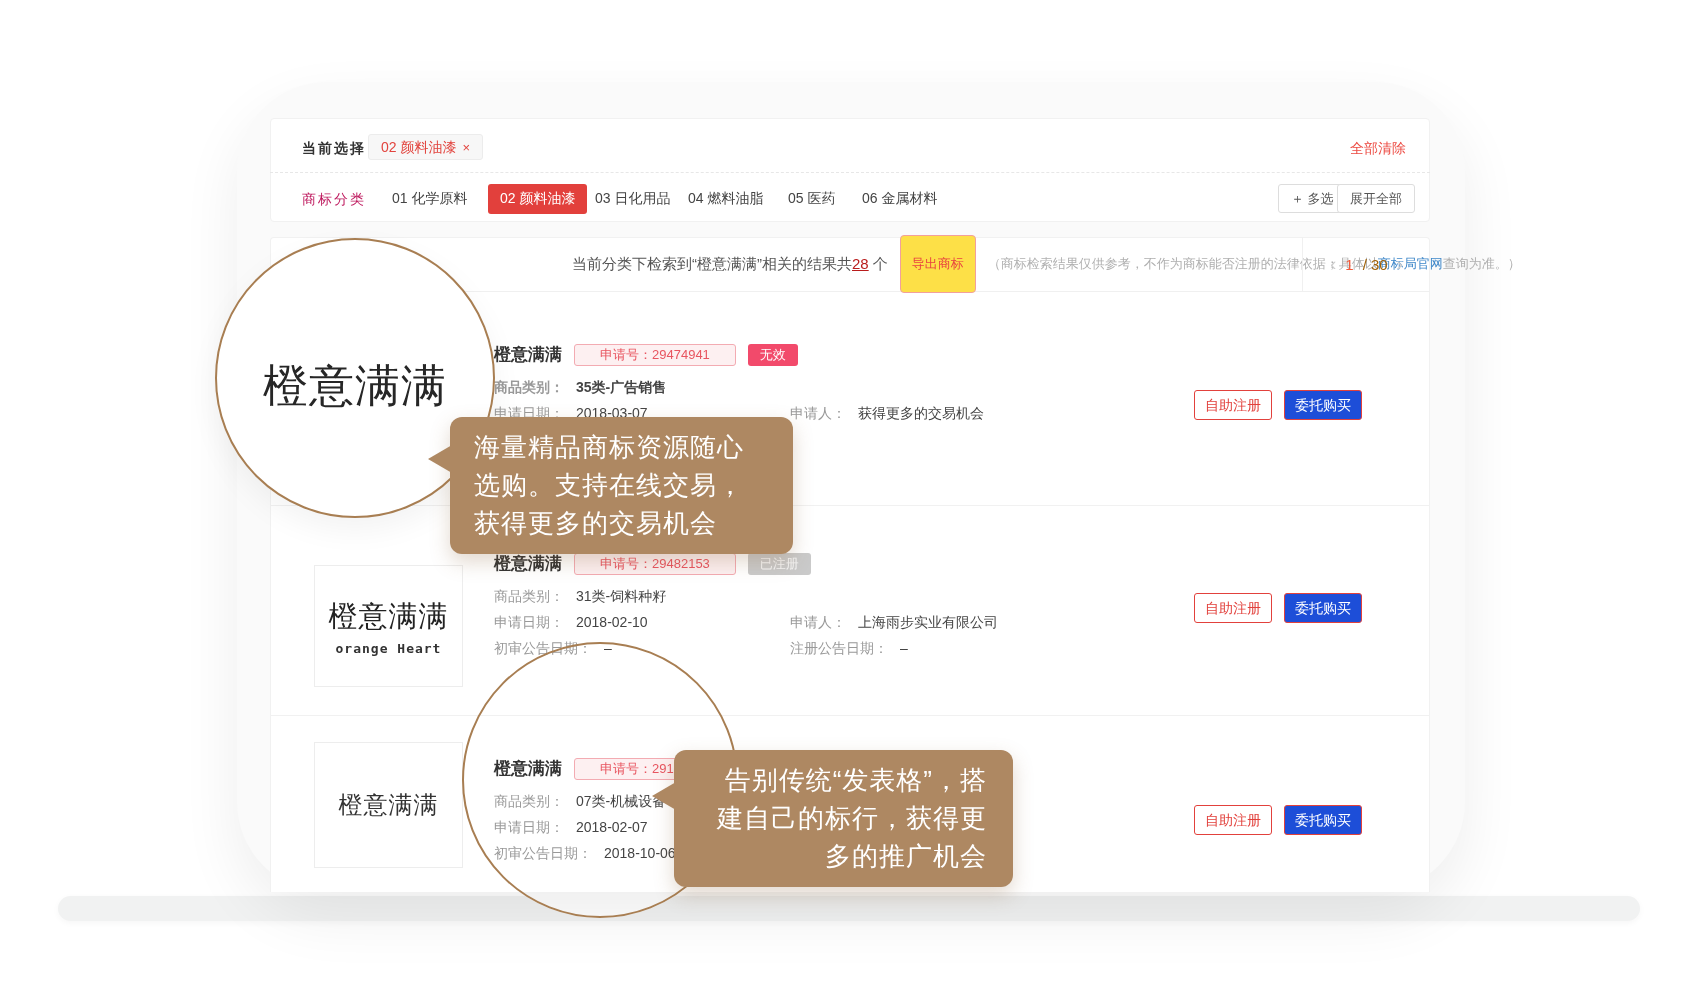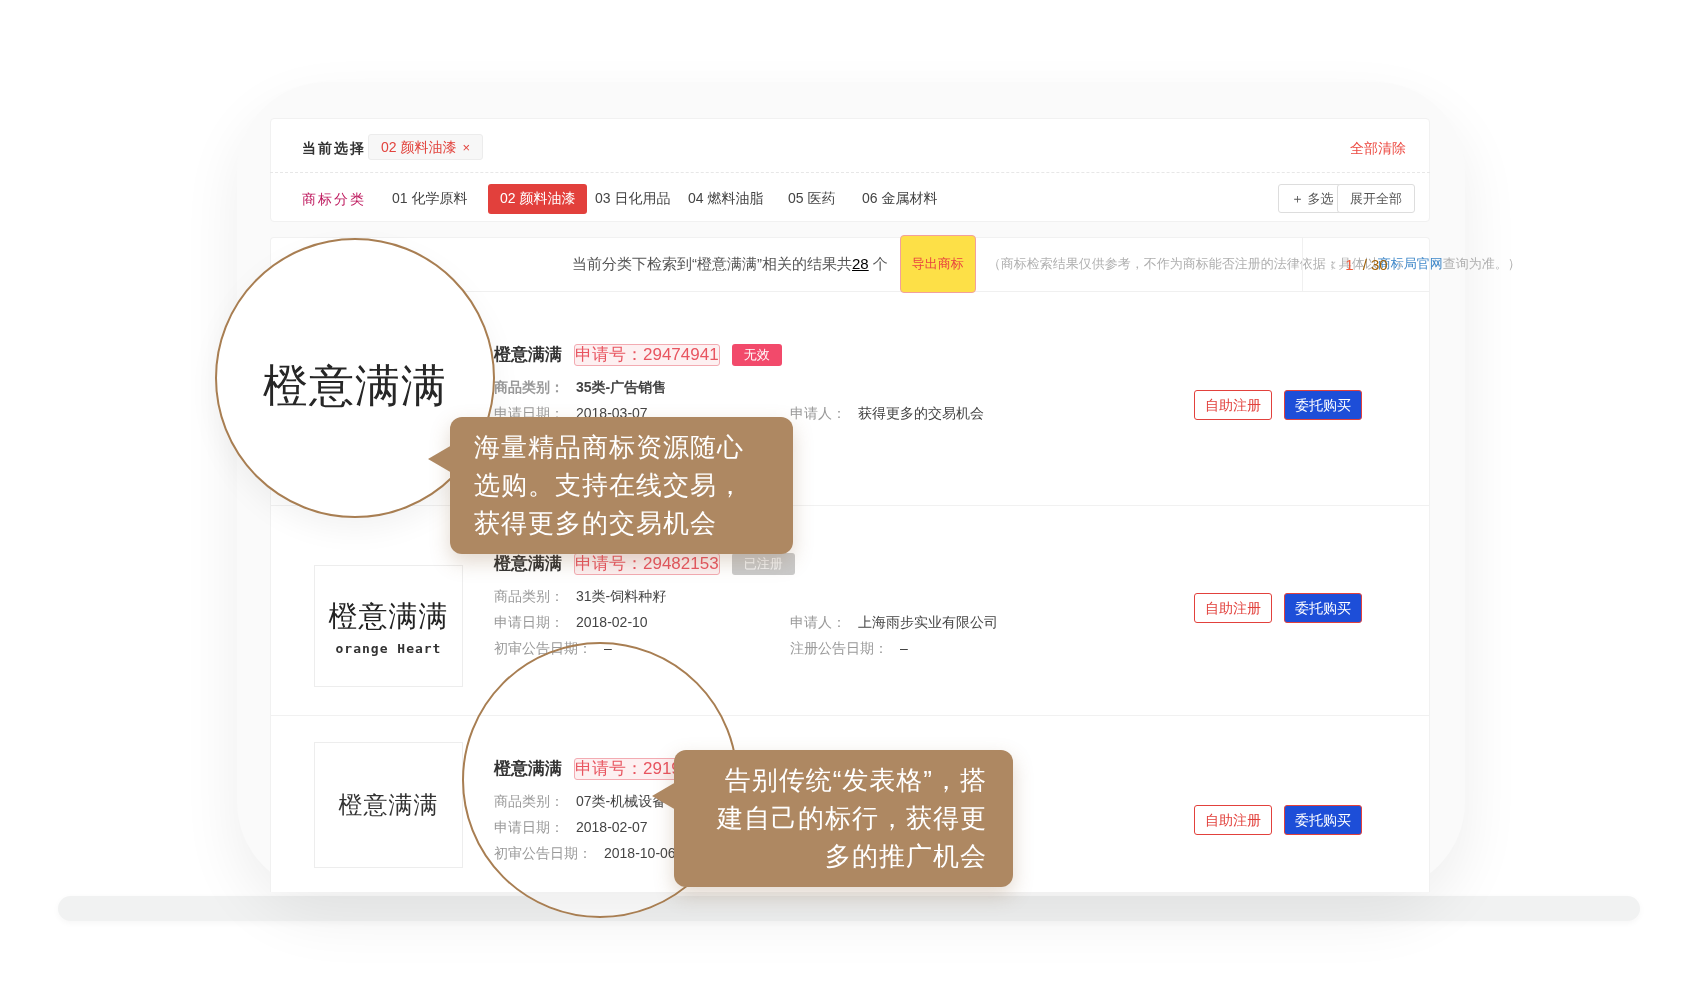--- a/index.html
+++ b/index.html
@@ -33,34 +33,34 @@
   .dash-div{position:absolute;left:270px;top:172px;width:1160px;border-top:1px dashed #e7e7e7;z-index:6;}
   .cat-label{left:302px;top:190px;color:#be185d;letter-spacing:2px;}
   .cat-item{position:absolute;top:190px;font-size:14px;color:#444;cursor:pointer;z-index:10;}
   .cat-item.sel{top:184px;background:#e2403c;color:#fff;border-radius:3px;padding:6px 12px;}
   .mini-btn{position:absolute;top:184px;height:29px;line-height:27px;border:1px solid #ddd;border-radius:3px;background:#fff;color:#555;font-size:13px;padding:0 12px;box-sizing:border-box;cursor:pointer;z-index:10;}
 
   
   .res-header{position:absolute;left:270px;top:237px;width:1160px;height:54px;border-bottom:1px solid #f0f0f0;z-index:8;}
   .res-summary{position:absolute;left:302px;top:0;height:54px;display:flex;align-items:center;gap:12px;white-space:nowrap;z-index:9;}
   .sum-txt{font-size:15px;color:#555;}
-  .sum-cnt{color:#000000;text-decoration:underline;}
+  .sum-cnt{color:#b91c1c;text-decoration:underline;}
   .export-btn{border:1px solid #f2a09c;color:#e8433f;background:#fde047;font-size:13px;border-radius:4px;padding:19px 11px;cursor:pointer;}
   .disclaimer{font-size:13px;color:#b0b0b0;}
   .disclaimer a{color:#3e87c9;text-decoration:none;}
   .pager{position:absolute;right:0;top:0;width:127px;height:54px;border-left:1px solid #f0f0f0;display:flex;align-items:center;justify-content:center;gap:9px;font-size:15px;z-index:9;}
   .pg-arrow{color:#ccc;font-size:18px;cursor:pointer;}
   .pg-cur{color:#f25a3a;}
   .pg-rest{color:#a16207;text-align:center;}
 
   
   .row-div{position:absolute;left:270px;width:1160px;border-top:1px solid #f1f1f1;z-index:6;}
   .rowblock{position:absolute;left:494px;z-index:10;}
   .rname{position:absolute;top:0;height:26px;line-height:26px;font-size:17px;font-weight:bold;color:#333;white-space:nowrap;display:flex;align-items:center;gap:12px;}
-  .no-badge{font-weight:normal;font-size:17px;color:#e85560;background:#fdf0f1;border:1px solid #f3abb2;border-radius:3px;padding:2px 0;line-height:16px;}
+  .no-badge{font-weight:normal;font-size:13px;color:#e85560;background:#fdf0f1;border:1px solid #f3abb2;border-radius:3px;padding:2px 25px;line-height:16px;}
   .st-badge{font-weight:normal;font-size:13px;border-radius:3px;padding:3px 12px;line-height:16px;}
   .st-invalid{background:#f24a6b;color:#fff;}
   .st-registered{background:#cacaca;color:#f6f6f6;}
   .col2{position:absolute;left:296px;top:0;white-space:nowrap;}
   .act-btn{position:absolute;width:78px;height:30px;line-height:28px;text-align:center;font-size:14px;border-radius:3px;box-sizing:border-box;cursor:pointer;z-index:10;}
   .btn-outline{border:1px solid #e2413c;color:#e2413c;background:#fff;}
   .btn-solid{background:#1d4ed8;color:#fff;border:1px solid #e2413c;}
 
   
   .logo-box{position:absolute;left:314px;width:149px;border:1px solid #ededed;background:#fff;z-index:10;display:flex;flex-direction:column;align-items:center;justify-content:center;box-sizing:border-box;}

